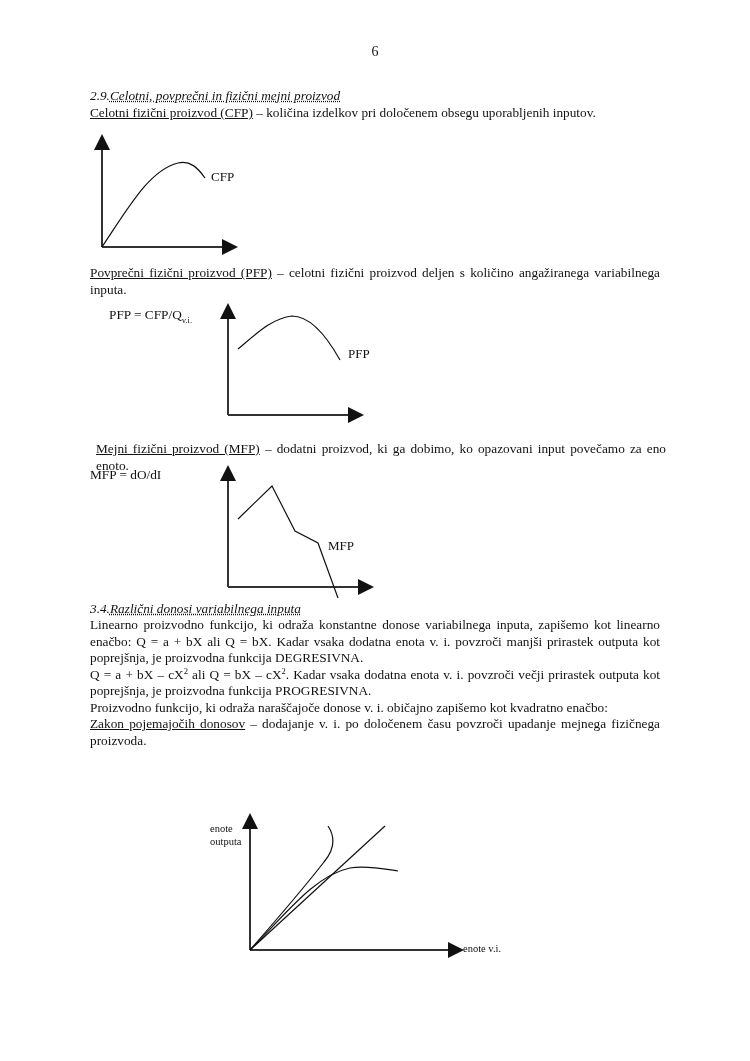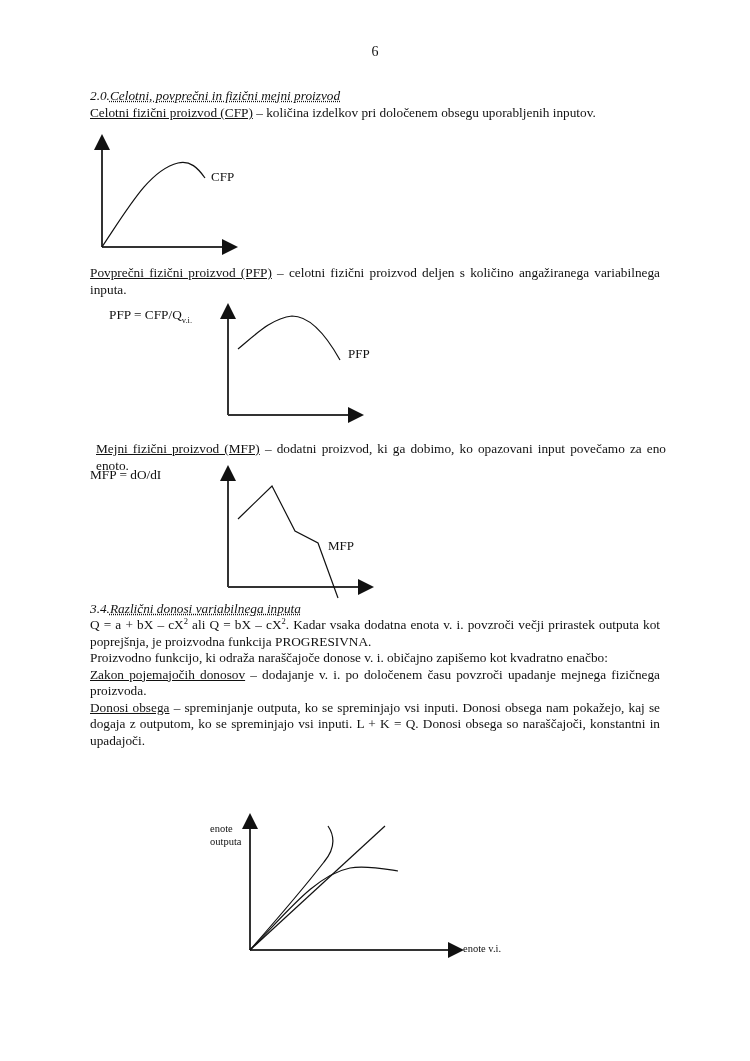--- a/index.html
+++ b/index.html
@@ -17,21 +17,21 @@
   .small { font-size: 10.5px; }
   sup { font-size: 8.5px; line-height: 0; }
   sub { font-size: 8.5px; line-height: 0; }
 </style>
 </head>
 <body>
 
 <div class="abs page-num">6</div>
 
 <div class="abs text it" style="top:88px;">
-  <span>2.0.</span><span class="ud">Celotni, povprečni in fizični mejni proizvod</span>
+  <span>2.9.</span><span class="ud">Celotni, povprečni in fizični mejni proizvod</span>
 </div>
 <div class="abs text" style="top:105px;">
   <span class="u">Celotni fizični proizvod (CFP)</span><span> – količina izdelkov pri določenem obsegu uporabljenih inputov.</span>
 </div>
 
 <svg width="750" height="1061">
   <defs>
     <marker id="ah" markerWidth="8" markerHeight="8" refX="6" refY="4" orient="auto">
       <path d="M0,0 L8,4 L0,8 z" fill="#111"></path>
     </marker>
@@ -65,29 +65,27 @@
   <line x1="228" y1="587" x2="228" y2="469" stroke="#333" stroke-width="2" marker-end="url(#ah)"></line>
   <line x1="228" y1="587" x2="370" y2="587" stroke="#333" stroke-width="2" marker-end="url(#ah)"></line>
   <polyline points="238,519 272,486 295,531 318,543 338,598" fill="none" stroke="#111" stroke-width="1.2"></polyline>
 </svg>
 <div class="abs lbl" style="left:328px;top:538px;">MFP</div>
 
 <div class="abs text it" style="top:601px;">
   <span>3.4.</span><span class="ud">Različni donosi variabilnega inputa</span>
 </div>
 <div class="abs text justify" style="top:617px;">
+  <div>Linearno proizvodno funkcijo, ki odraža konstantne donose variabilnega inputa, zapišemo kot linearno enačbo: Q = a + bX ali Q = bX. Kadar vsaka dodatna enota v. i. povzroči manjši prirastek outputa kot poprejšnja, je proizvodna funkcija DEGRESIVNA.</div>
   <div>
     <span>Q = a + bX – cX</span><sup>2</sup><span> ali Q = bX – cX</span><sup>2</sup><span>. Kadar vsaka dodatna enota v. i. povzroči večji prirastek outputa kot poprejšnja, je proizvodna funkcija PROGRESIVNA.</span>
   </div>
   <div style="text-align:left;">Proizvodno funkcijo, ki odraža naraščajoče donose v. i. običajno zapišemo kot kvadratno enačbo:</div>
   <div>
     <span class="u">Zakon pojemajočih donosov</span><span> – dodajanje v. i. po določenem času povzroči upadanje mejnega fizičnega proizvoda.</span>
-  </div>
-  <div style="text-align-last:left;">
-    <span class="u">Donosi obsega</span><span> – spreminjanje outputa, ko se spreminjajo vsi inputi. Donosi obsega nam pokažejo, kaj se dogaja z outputom, ko se spreminjajo vsi inputi. L + K = Q. Donosi obsega so naraščajoči, konstantni in upadajoči.</span>
   </div>
 </div>
 
 <svg width="750" height="1061">
   <line x1="250" y1="950" x2="250" y2="817" stroke="#333" stroke-width="2" marker-end="url(#ah)"></line>
   <line x1="250" y1="950" x2="460" y2="950" stroke="#333" stroke-width="2" marker-end="url(#ah)"></line>
   <line x1="250" y1="950" x2="385" y2="826" stroke="#111" stroke-width="1.2"></line>
   <path d="M250,950 C285,915 315,875 350,868 C365,865 385,869 398,871" fill="none" stroke="#111" stroke-width="1.2"></path>
   <path d="M250,950 C285,910 310,880 324,862 C334,850 336,838 328,826" fill="none" stroke="#111" stroke-width="1.2"></path>
 </svg>

